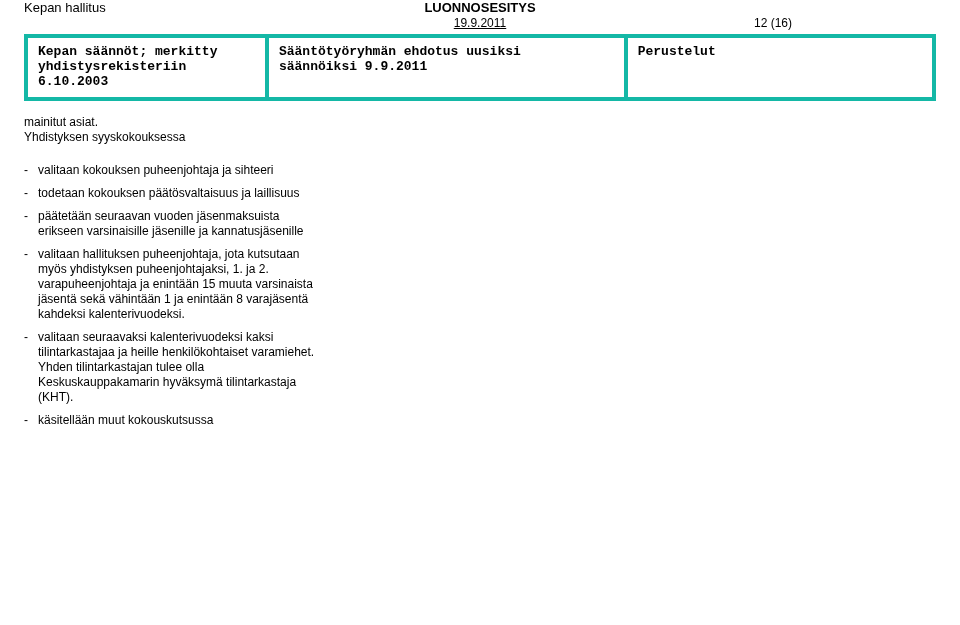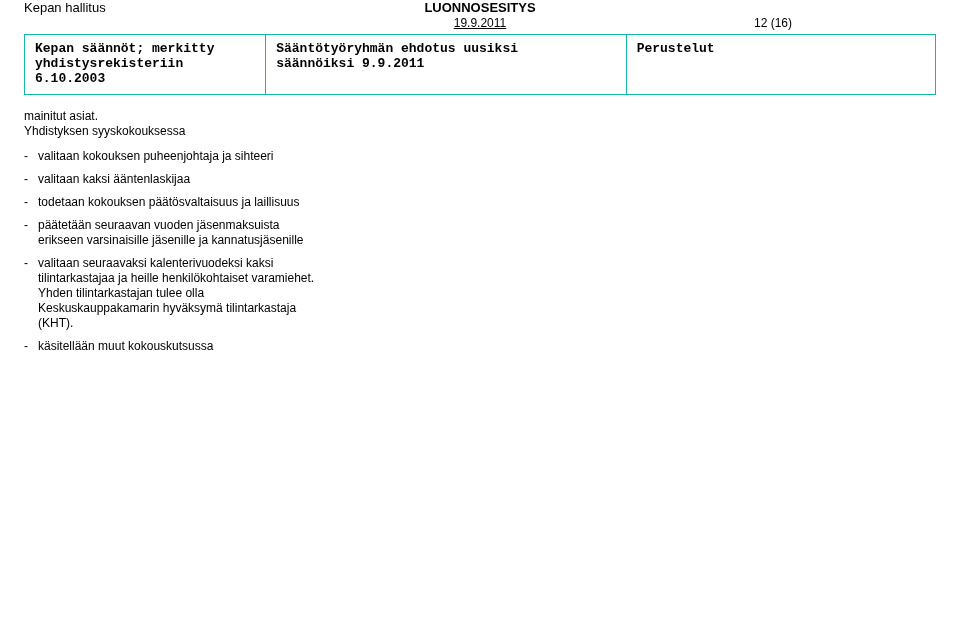--- a/index.html
+++ b/index.html
@@ -48,39 +48,39 @@
   }
   .table-wrap {
     margin: 0 24px;
   }
   table {
     border-collapse: collapse;
     width: 100%;
     table-layout: fixed;
   }
   td {
-    border: 1px solid #14b8a6;
+    border: 4px solid #14b8a6;
     vertical-align: top;
     padding: 6px 10px 8px 10px;
     font-size: 13px;
     font-family: "Courier New", Courier, monospace;
     font-weight: bold;
   }
   td.col1 { width: 26%; }
   td.col2 { width: 40%; }
   td.col3 { width: 34%; }
   .body-block {
     margin: 14px 24px 0 24px;
     font-family: Arial, Helvetica, sans-serif;
     font-size: 12px;
     width: 300px;
     line-height: 1.25;
   }
   .body-block .intro {
-    margin: 0 0 10px 0;
+    margin: 0 0 18px 0;
   }
   .body-block ul {
     list-style-type: none;
     margin: 0;
     padding: 0;
   }
   .body-block ul li {
     position: relative;
     padding-left: 14px;
     margin: 8px 0 2px 0;
@@ -123,19 +123,19 @@
     </table>
 </div>
 
 <div class="body-block">
   <p class="intro">
     <span>mainitut asiat.</span><br>
     <span>Yhdistyksen syyskokouksessa</span>
   </p>
   <ul>
     <li>valitaan kokouksen puheenjohtaja ja sihteeri</li>
-    <li>valitaan kaksi ääntenlaskijaa</li>
     <li>todetaan kokouksen päätösvaltaisuus ja laillisuus</li>
     <li>päätetään seuraavan vuoden jäsenmaksuista erikseen varsinaisille jäsenille ja kannatusjäsenille</li>
+    <li>valitaan hallituksen puheenjohtaja, jota kutsutaan myös yhdistyksen puheenjohtajaksi, 1. ja 2. varapuheenjohtaja ja enintään 15 muuta varsinaista jäsentä sekä vähintään 1 ja enintään 8 varajäsentä kahdeksi kalenterivuodeksi.</li>
     <li>valitaan seuraavaksi kalenterivuodeksi kaksi tilintarkastajaa ja heille henkilökohtaiset varamiehet. Yhden tilintarkastajan tulee olla Keskuskauppakamarin hyväksymä tilintarkastaja (KHT).</li>
     <li>käsitellään muut kokouskutsussa</li>
   </ul>
 </div>
 
 </body></html>

